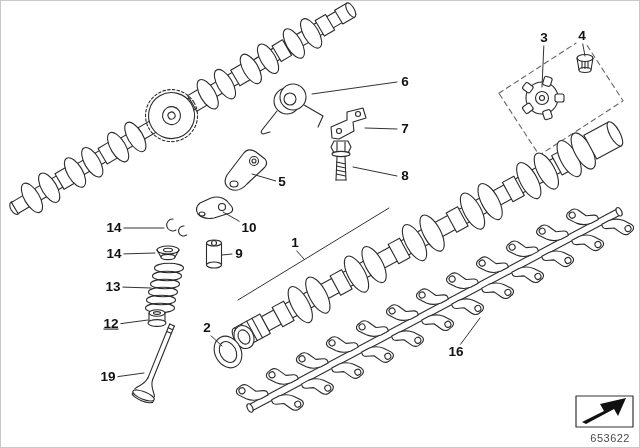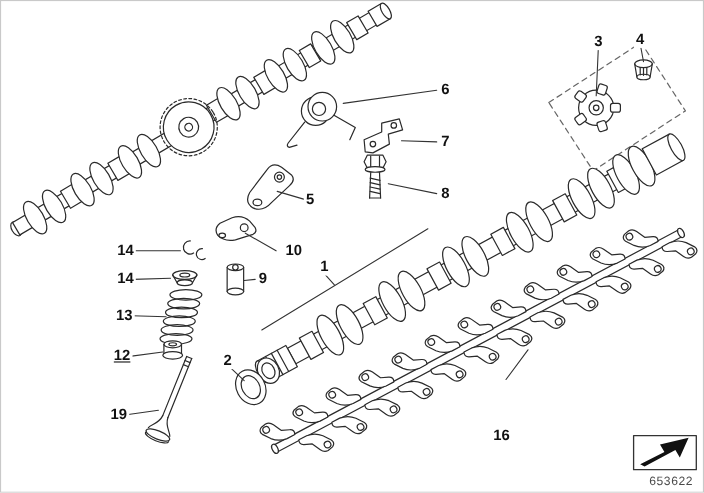--- a/index.html
+++ b/index.html
@@ -264,23 +264,23 @@
 
   <div class="callout" style="left: 294px; top: 242px;">1</div>
   <div class="callout" style="left: 206px; top: 327px;">2</div>
   <div class="callout" style="left: 543px; top: 37px;">3</div>
   <div class="callout" style="left: 581px; top: 35px;">4</div>
   <div class="callout" style="left: 281px; top: 181px;">5</div>
   <div class="callout" style="left: 404px; top: 81px;">6</div>
   <div class="callout" style="left: 404px; top: 128px;">7</div>
   <div class="callout" style="left: 404px; top: 175px;">8</div>
   <div class="callout" style="left: 238px; top: 253px;">9</div>
-  <div class="callout" style="left: 266px; top: 227px;">10</div>
+  <div class="callout" style="left: 248px; top: 227px;">10</div>
   <div class="callout" style="left: 107px; top: 376px;">19</div>
   <div class="callout" style="left: 110px; top: 323px; text-decoration: underline;">12</div>
   <div class="callout" style="left: 112px; top: 286px;">13</div>
   <div class="callout" style="left: 113px; top: 253px;">14</div>
   <div class="callout" style="left: 113px; top: 227px;">14</div>
-  <div class="callout" style="left: 455px; top: 351px; margin-top: 44px;">16</div>
+  <div class="callout" style="left: 455px; top: 351px;">16</div>
 
   <div class="drawing-number">653622</div>
 
 </div>
 
 </body></html>

